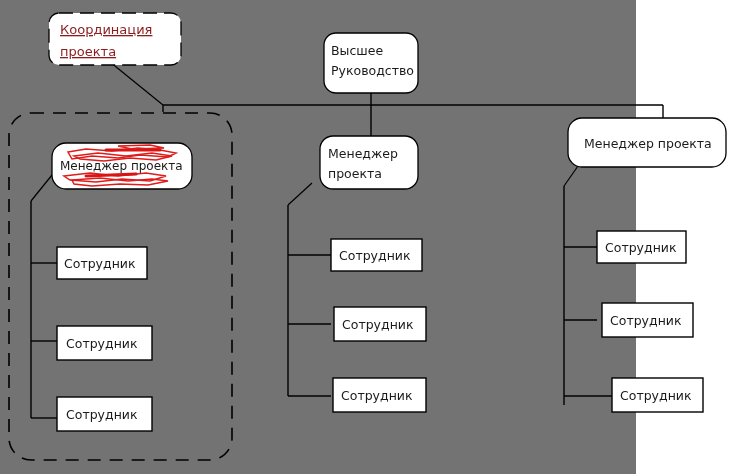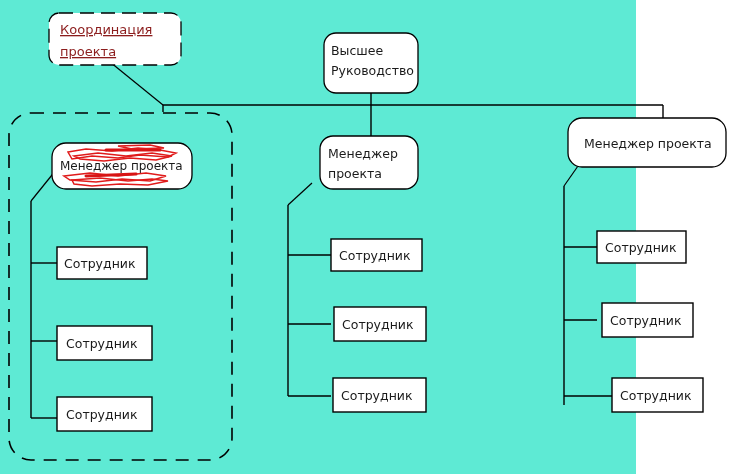--- a/index.html
+++ b/index.html
@@ -10,21 +10,21 @@
   body {
     width: 733px;
     height: 474px;
     overflow: hidden;
     font-family: "DejaVu Sans", sans-serif;
   }
   #diagram-root {
     position: relative;
     width: 636px;
     height: 474px;
-    background: #5eead4;
+    background: #737373;
   }
   svg.canvas {
     position: absolute;
     top: 0;
     left: 0;
     width: 733px;
     height: 474px;
   }
   .node-text {
     font-family: "DejaVu Sans", sans-serif;

